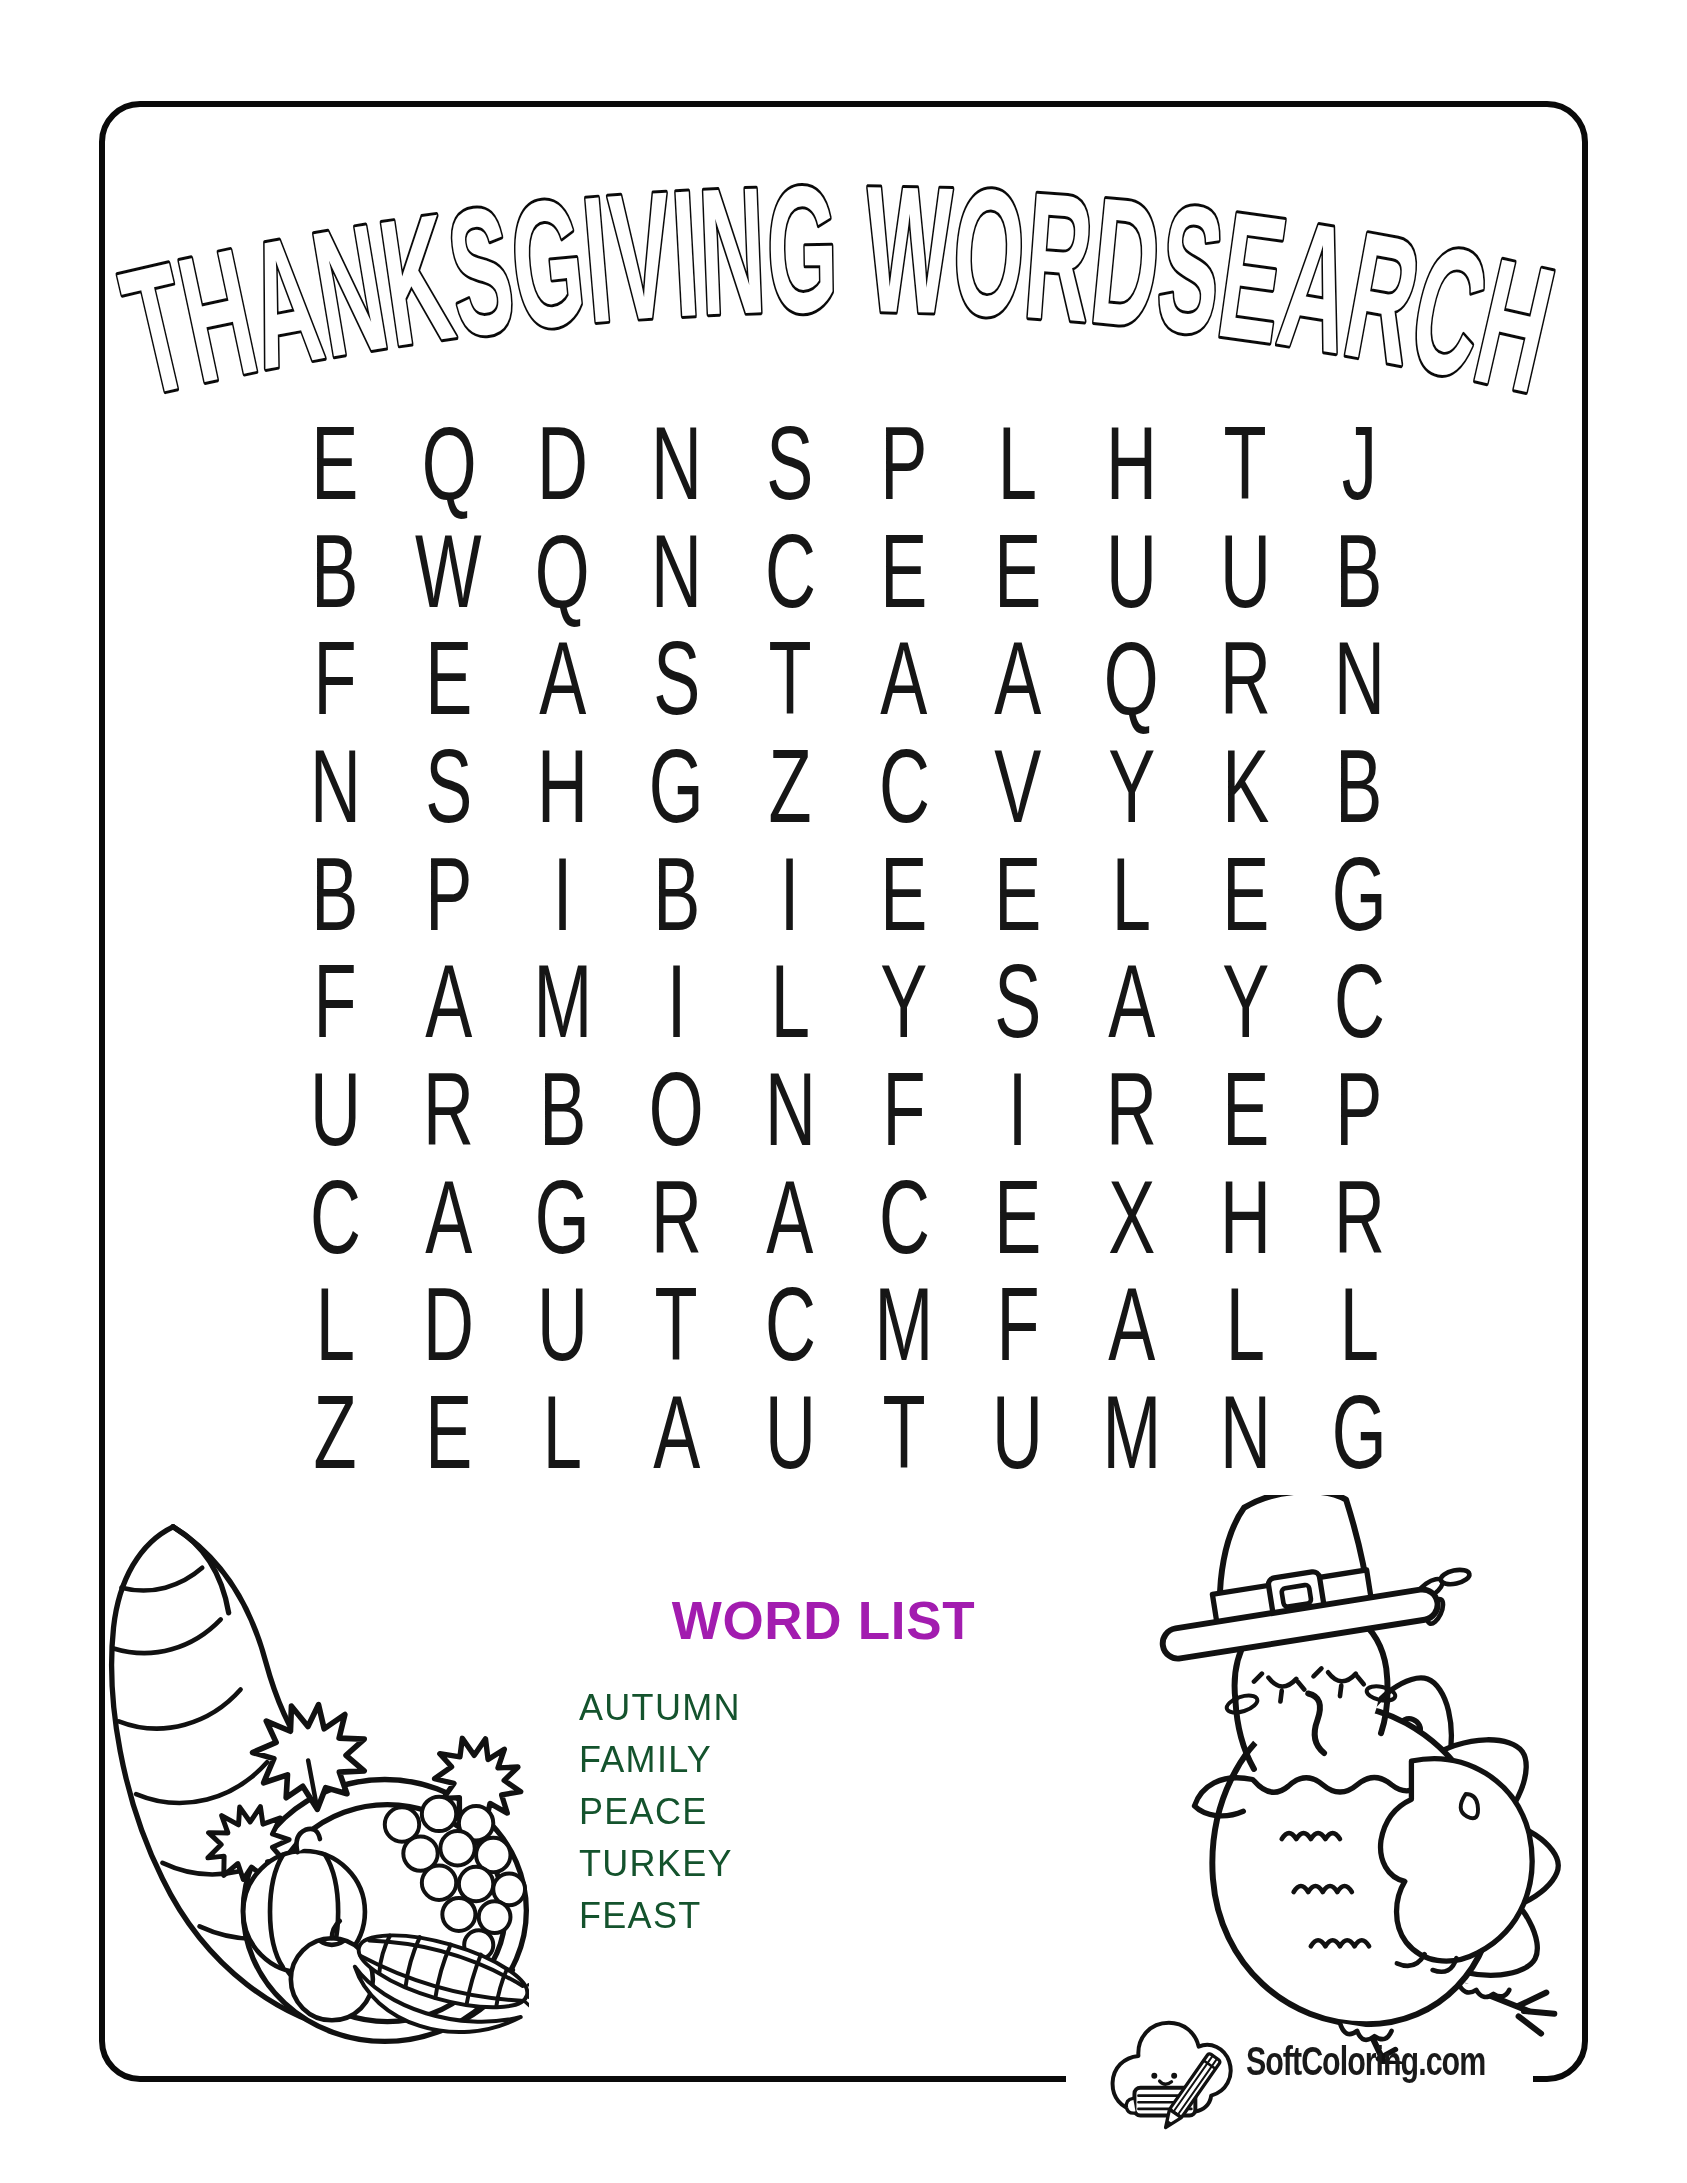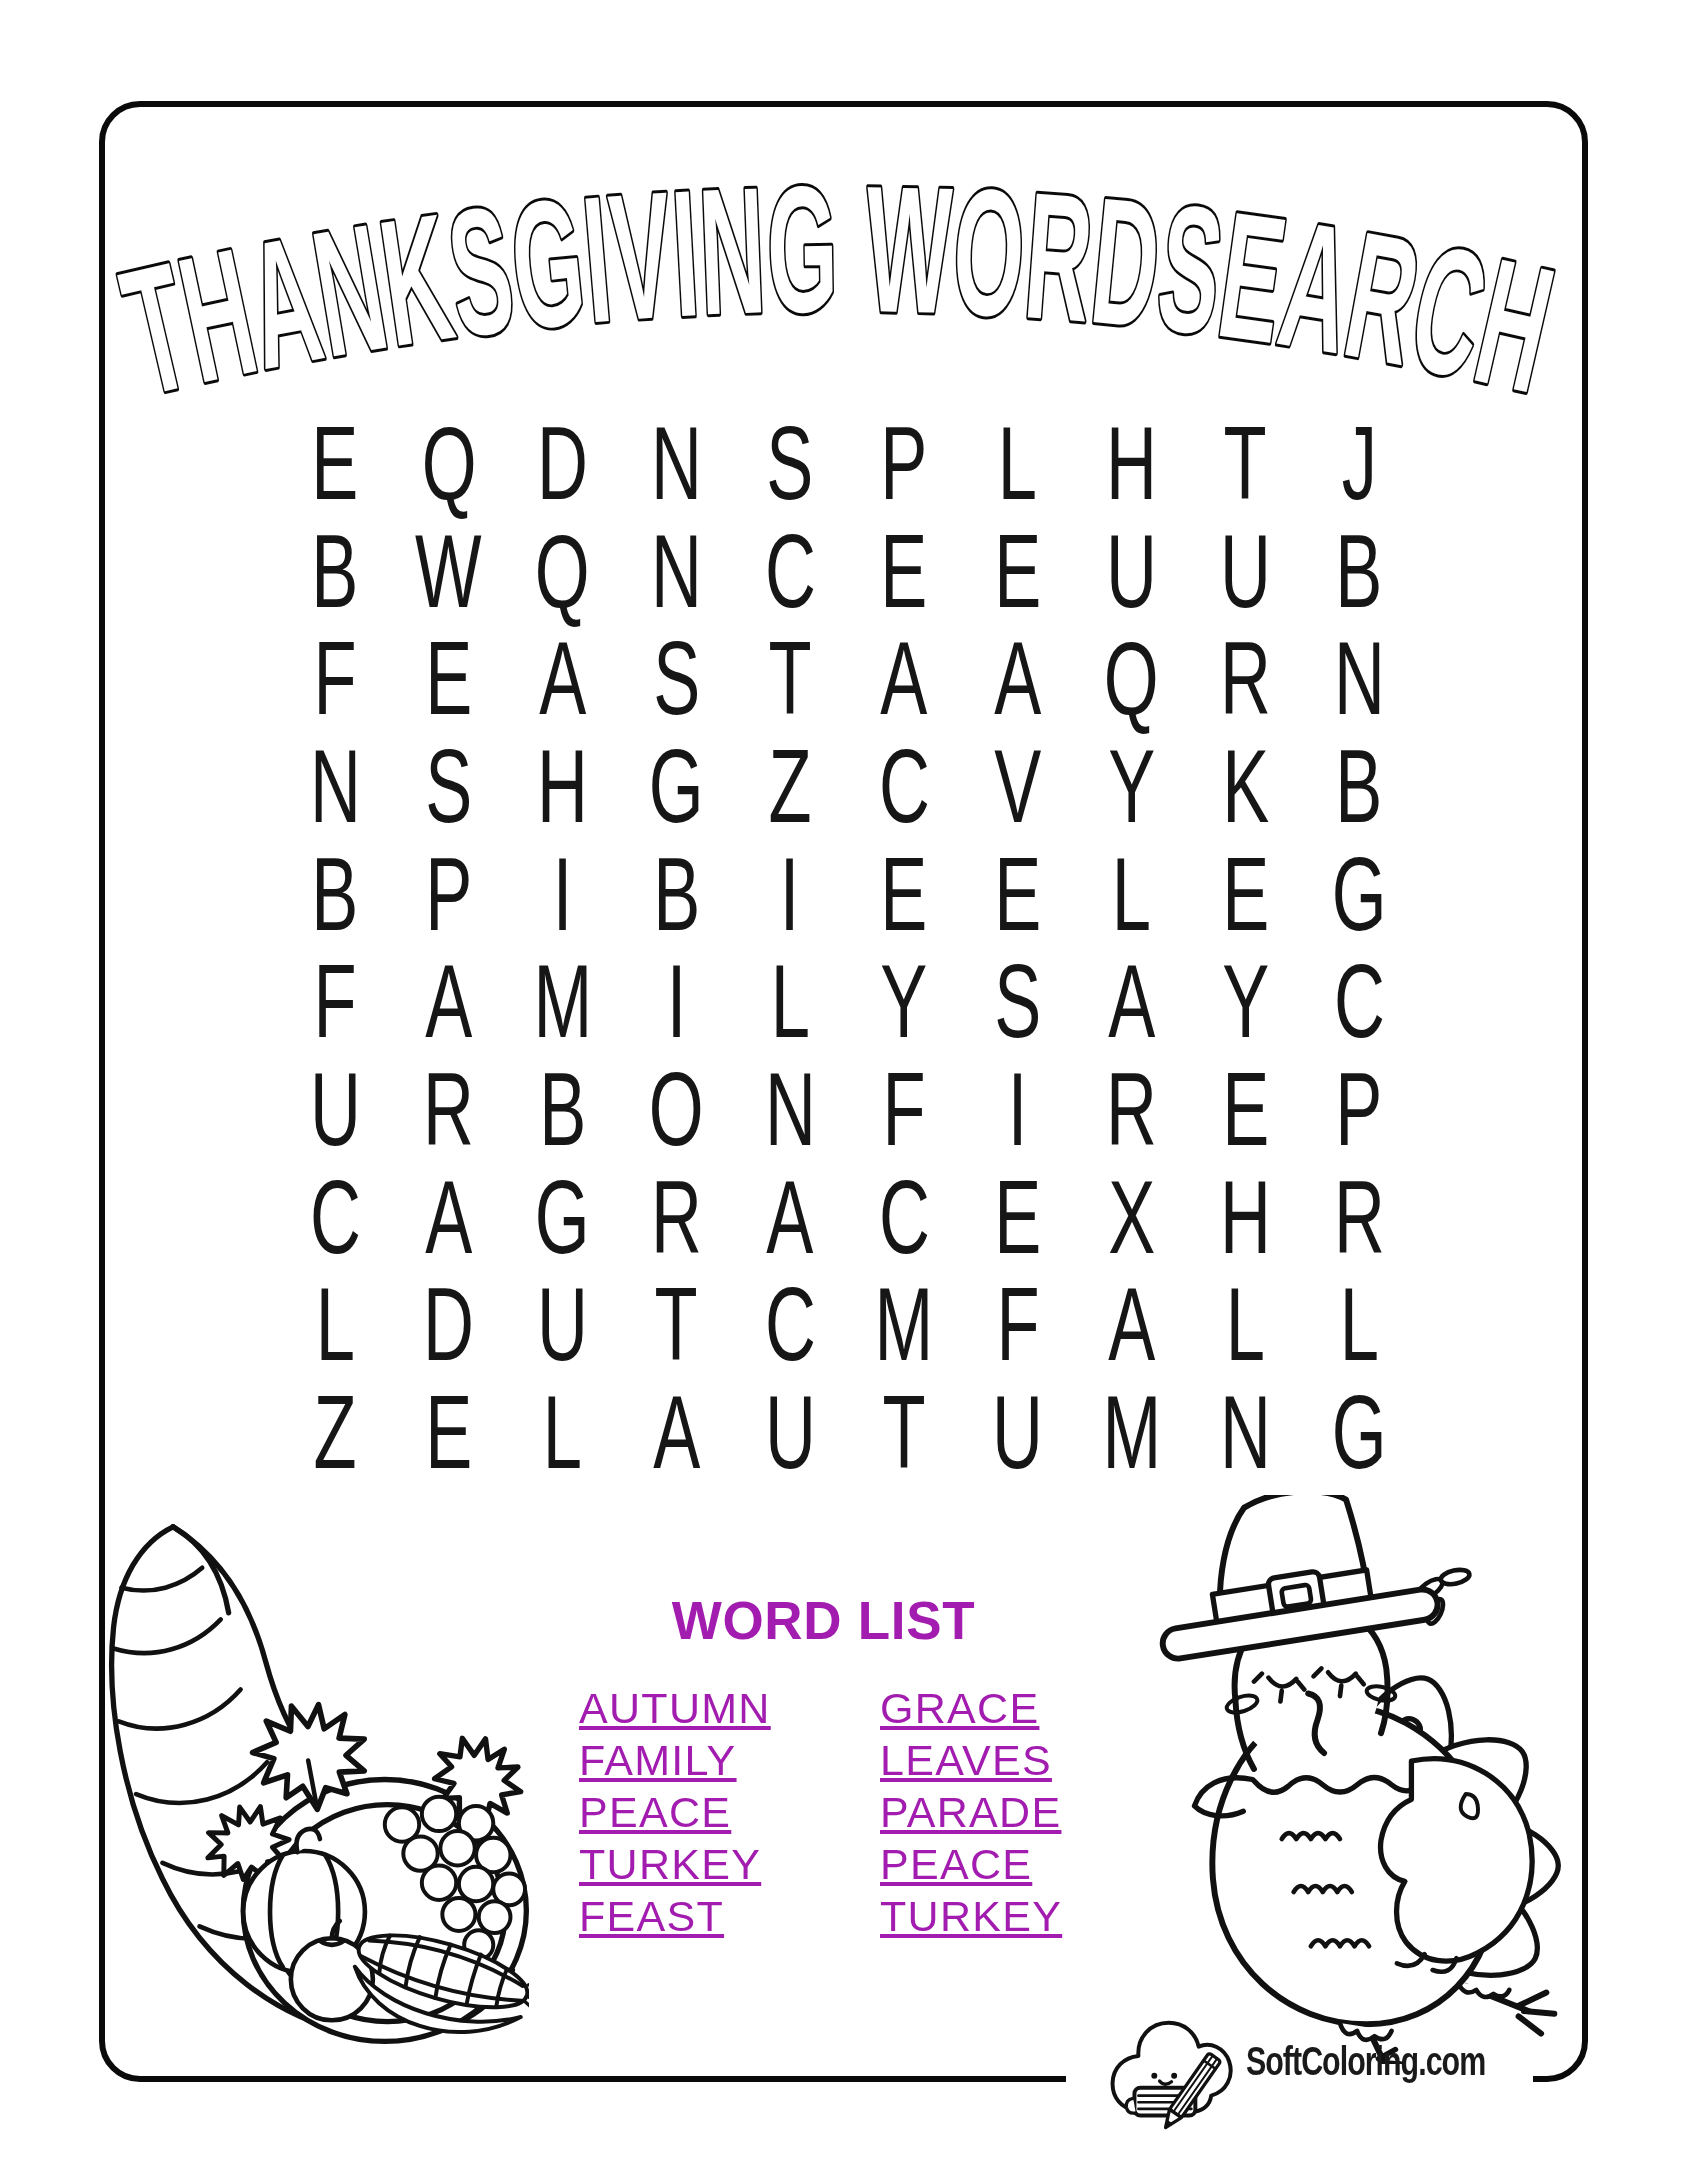--- a/index.html
+++ b/index.html
@@ -8,22 +8,22 @@
   .frame{position:absolute;left:99px;top:101px;width:1489px;height:1981px;
          border:6.6px solid #0a0a0a;border-radius:41px;box-sizing:border-box;z-index:0;}
   .title-svg{position:absolute;left:106px;top:136px;width:1475px;height:311px;z-index:2;}
   .grid{position:absolute;left:278px;top:409px;width:1138px;height:1077px;
         display:grid;grid-template-columns:repeat(10,1fr);grid-template-rows:repeat(10,1fr);z-index:2;}
   .cell{display:flex;align-items:center;justify-content:center;}
   .cell span{display:block;font-size:98px;line-height:1;color:#161616;
              transform:scale(0.72,1.06);white-space:pre;}
   .wordlist-heading{position:absolute;left:0px;top:1590px;width:1647px;text-align:center;
                     font-size:53px;font-weight:bold;letter-spacing:0.7px;color:#a21caf;z-index:2;}
-  .word-col{position:absolute;top:1682px;font-size:43px;line-height:52px;
-            letter-spacing:1.3px;color:#a21caf;z-index:2;text-decoration:underline;}
+  .word-col{position:absolute;top:1682px;font-size:36px;line-height:52px;
+            letter-spacing:1.3px;color:#14532d;z-index:2;}
   .word-col.col1{left:579px;}
   .word-col.col2{left:880px;}
   .illu{position:absolute;z-index:2;}
   .logo-patch{position:absolute;left:1066px;top:2055px;width:467px;height:57px;
               background:#ffffff;z-index:1;}
   .logo{position:absolute;left:1104px;top:1999px;width:139px;height:139px;z-index:3;}
   .logo-text{position:absolute;left:1246px;top:2039px;font-size:40px;font-weight:bold;
              letter-spacing:-1.3px;color:#1a1a1a;transform:scale(0.76,1);transform-origin:left top;
              white-space:nowrap;z-index:3;}
   svg *{vector-effect:none;}
@@ -347,27 +347,20 @@
       </div>
     </div>
 
   <div class="wordlist-heading">WORD LIST</div>
   <div class="word-col col1">
       <div class="word">AUTUMN</div>
       <div class="word">FAMILY</div>
       <div class="word">PEACE</div>
       <div class="word">TURKEY</div>
       <div class="word">FEAST</div>
-    </div>
-  <div class="word-col col2">
-      <div class="word">GRACE</div>
-      <div class="word">LEAVES</div>
-      <div class="word">PARADE</div>
-      <div class="word">PEACE</div>
-      <div class="word">TURKEY</div>
     </div>
 
   <svg class="illu" style="left:99px;top:1508px;width:430px;height:543px" viewBox="0 0 650 820" fill="none" stroke="#111" stroke-width="8" stroke-linecap="round" stroke-linejoin="round">
 
     <path d="M112,28 C62,52 30,108 22,180 C10,292 36,440 96,560 C158,688 272,780 405,796 C505,808 590,772 625,698"></path>
     <path d="M112,28 C160,56 186,100 196,158"></path>
     <path d="M112,28 C182,72 228,142 252,232 C282,342 330,418 428,455"></path>
 
     <path d="M34,120 C80,132 124,118 156,90" stroke-width="7"></path>
     <path d="M22,212 C82,230 142,212 184,168" stroke-width="7"></path>

